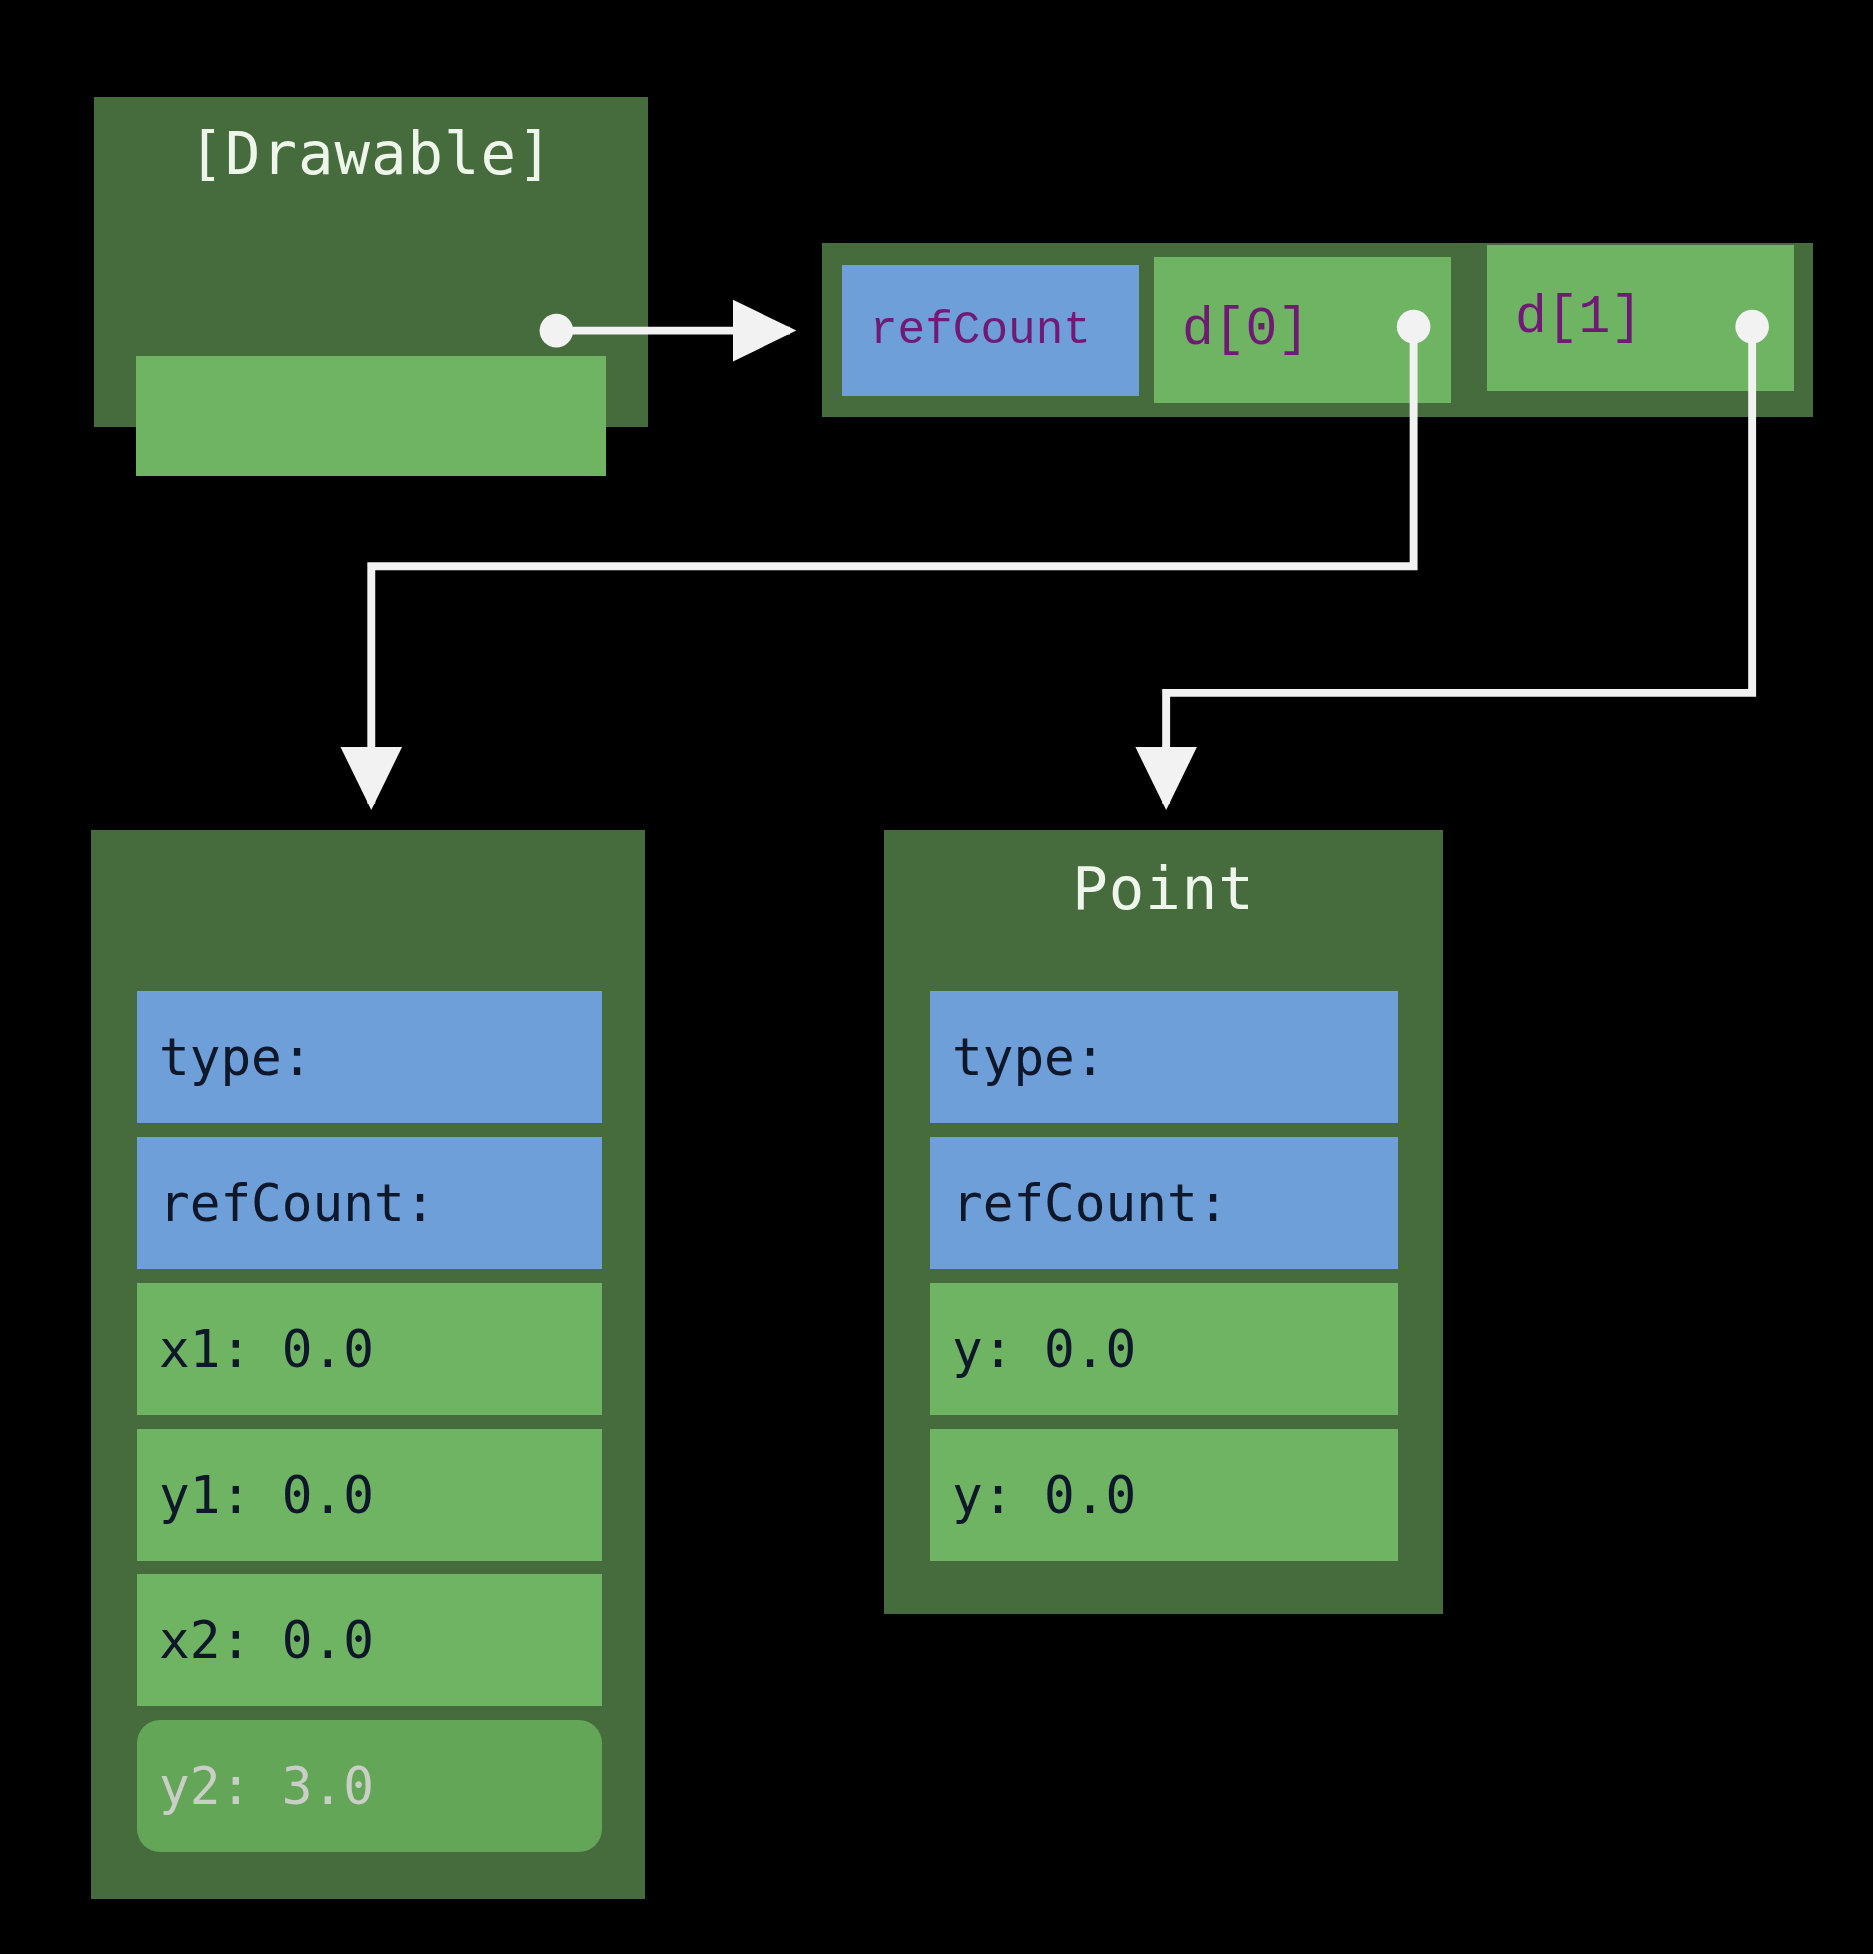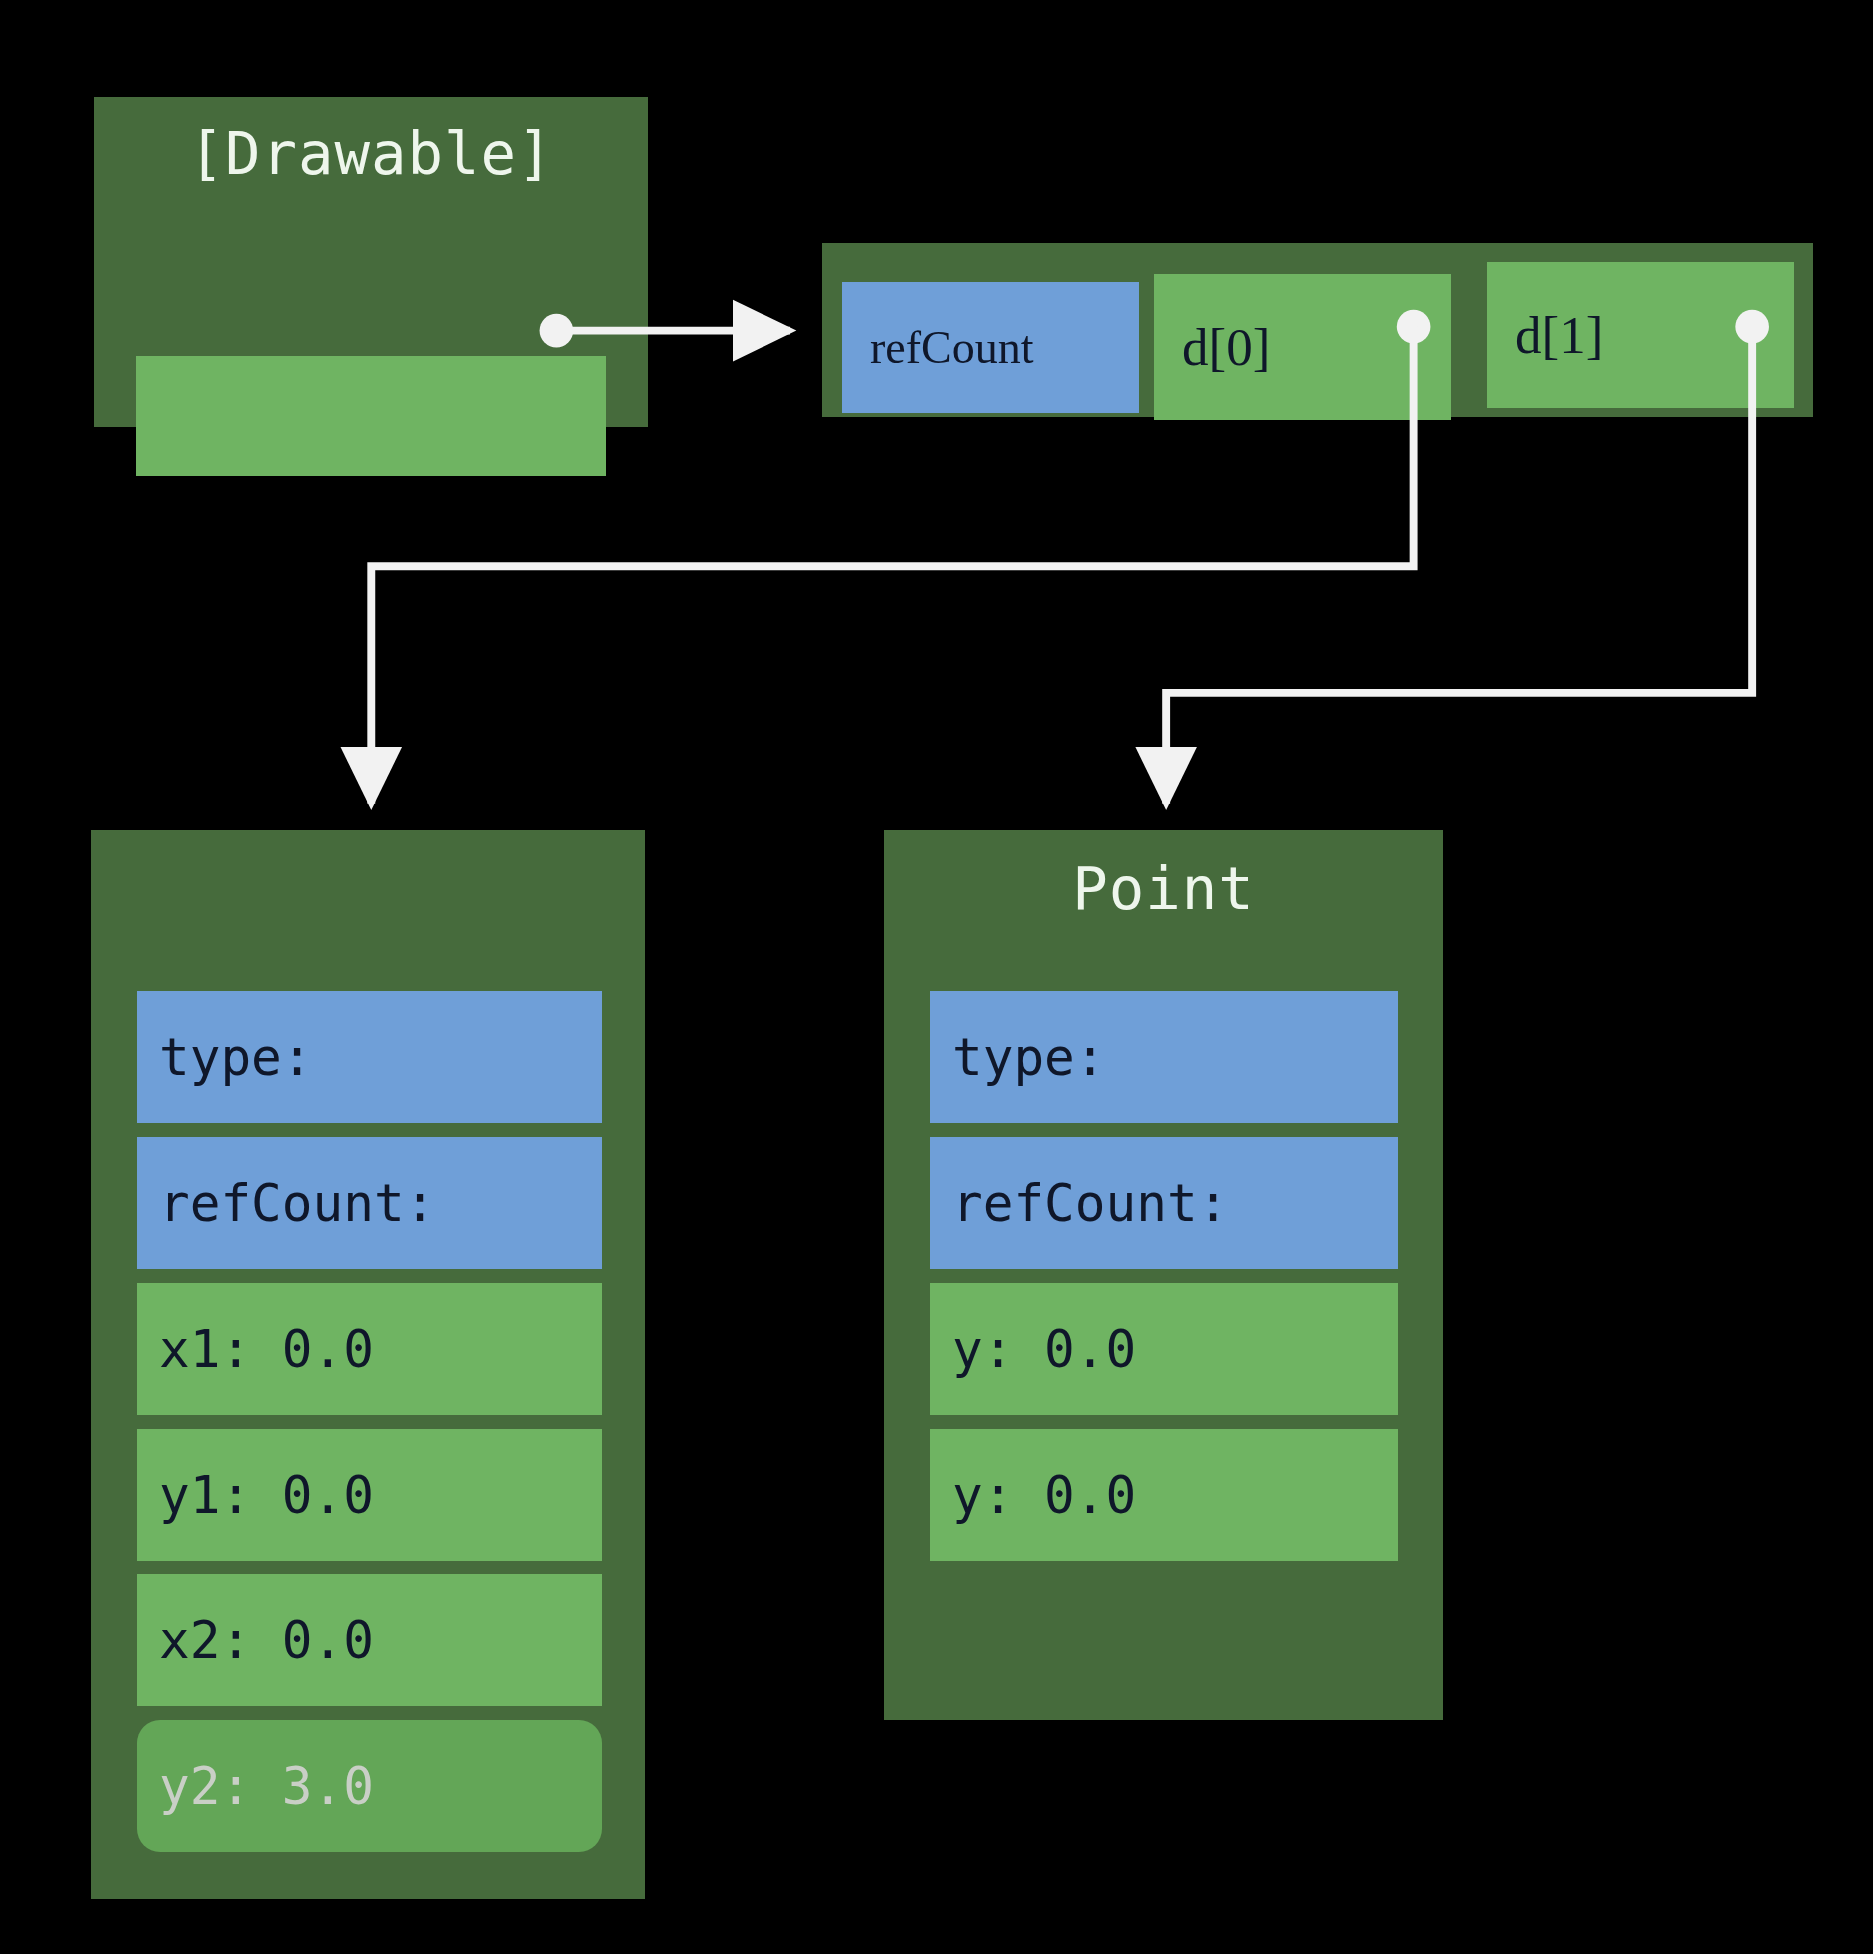--- a/index.html
+++ b/index.html
@@ -54,23 +54,22 @@
     box-sizing: border-box;
   }
 
   
   .array-cell {
     position: absolute;
     box-sizing: border-box;
     display: flex;
     align-items: center;
     white-space: pre;
-    color: #0f172a;
-    font-family: Liberation Serif, serif;
-    margin-top: 17px;
+    color: #701a75;
+    font-family: Liberation Mono, monospace;
   }
   .array-cell.blue  { background: #6f9fd8; }
   .array-cell.green { background: #6fb462; }
 
   
   #wires {
     position: absolute;
     left: 0; top: 0;
     width: 1873px;
     height: 1954px;
@@ -121,21 +120,21 @@
 
     <div class="field green" style="left:46px; top:744px; width:465px; height:132px; font-size:51px;">
       <span class="txt" style="margin-left:22px;">x2: 0.0</span>
     </div>
 
     <div class="field green faded" style="left:46px; top:890px; width:465px; height:132px; font-size:51px;">
       <span class="txt" style="margin-left:22px;">y2: 3.0</span>
     </div>
   </div>
 
-  <div class="obj-box" style="left:884px; top:830px; width:559px; height:890px;">
+  <div class="obj-box" style="left:884px; top:830px; width:559px; height:784px;">
     <div class="obj-title" style="top:24px; font-size:59px;">Point</div>
 
     <div class="field blue" style="left:46px; top:161px; width:468px; height:132px; font-size:51px;">
       <span class="txt" style="margin-left:22px;">type:</span>
     </div>
 
     <div class="field blue" style="left:46px; top:307px; width:468px; height:132px; font-size:51px;">
       <span class="txt" style="margin-left:22px;">refCount:</span>
     </div>
 

